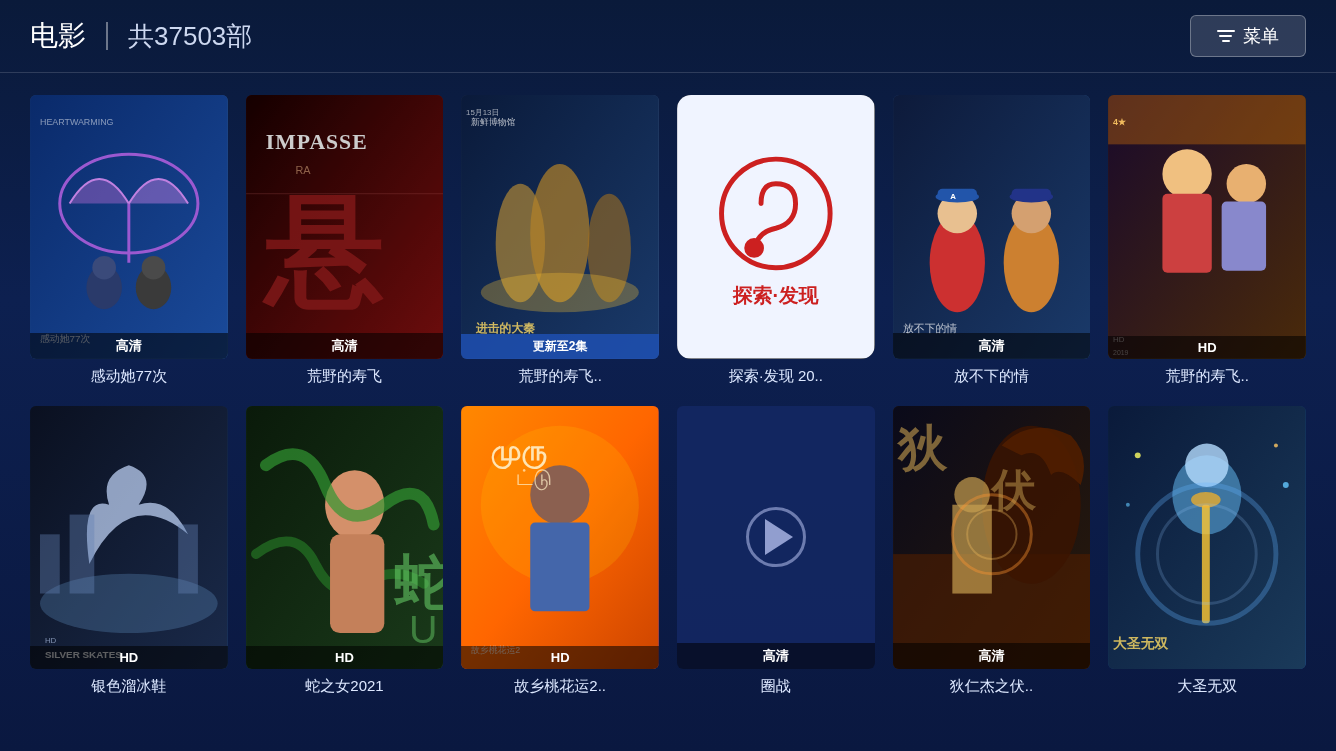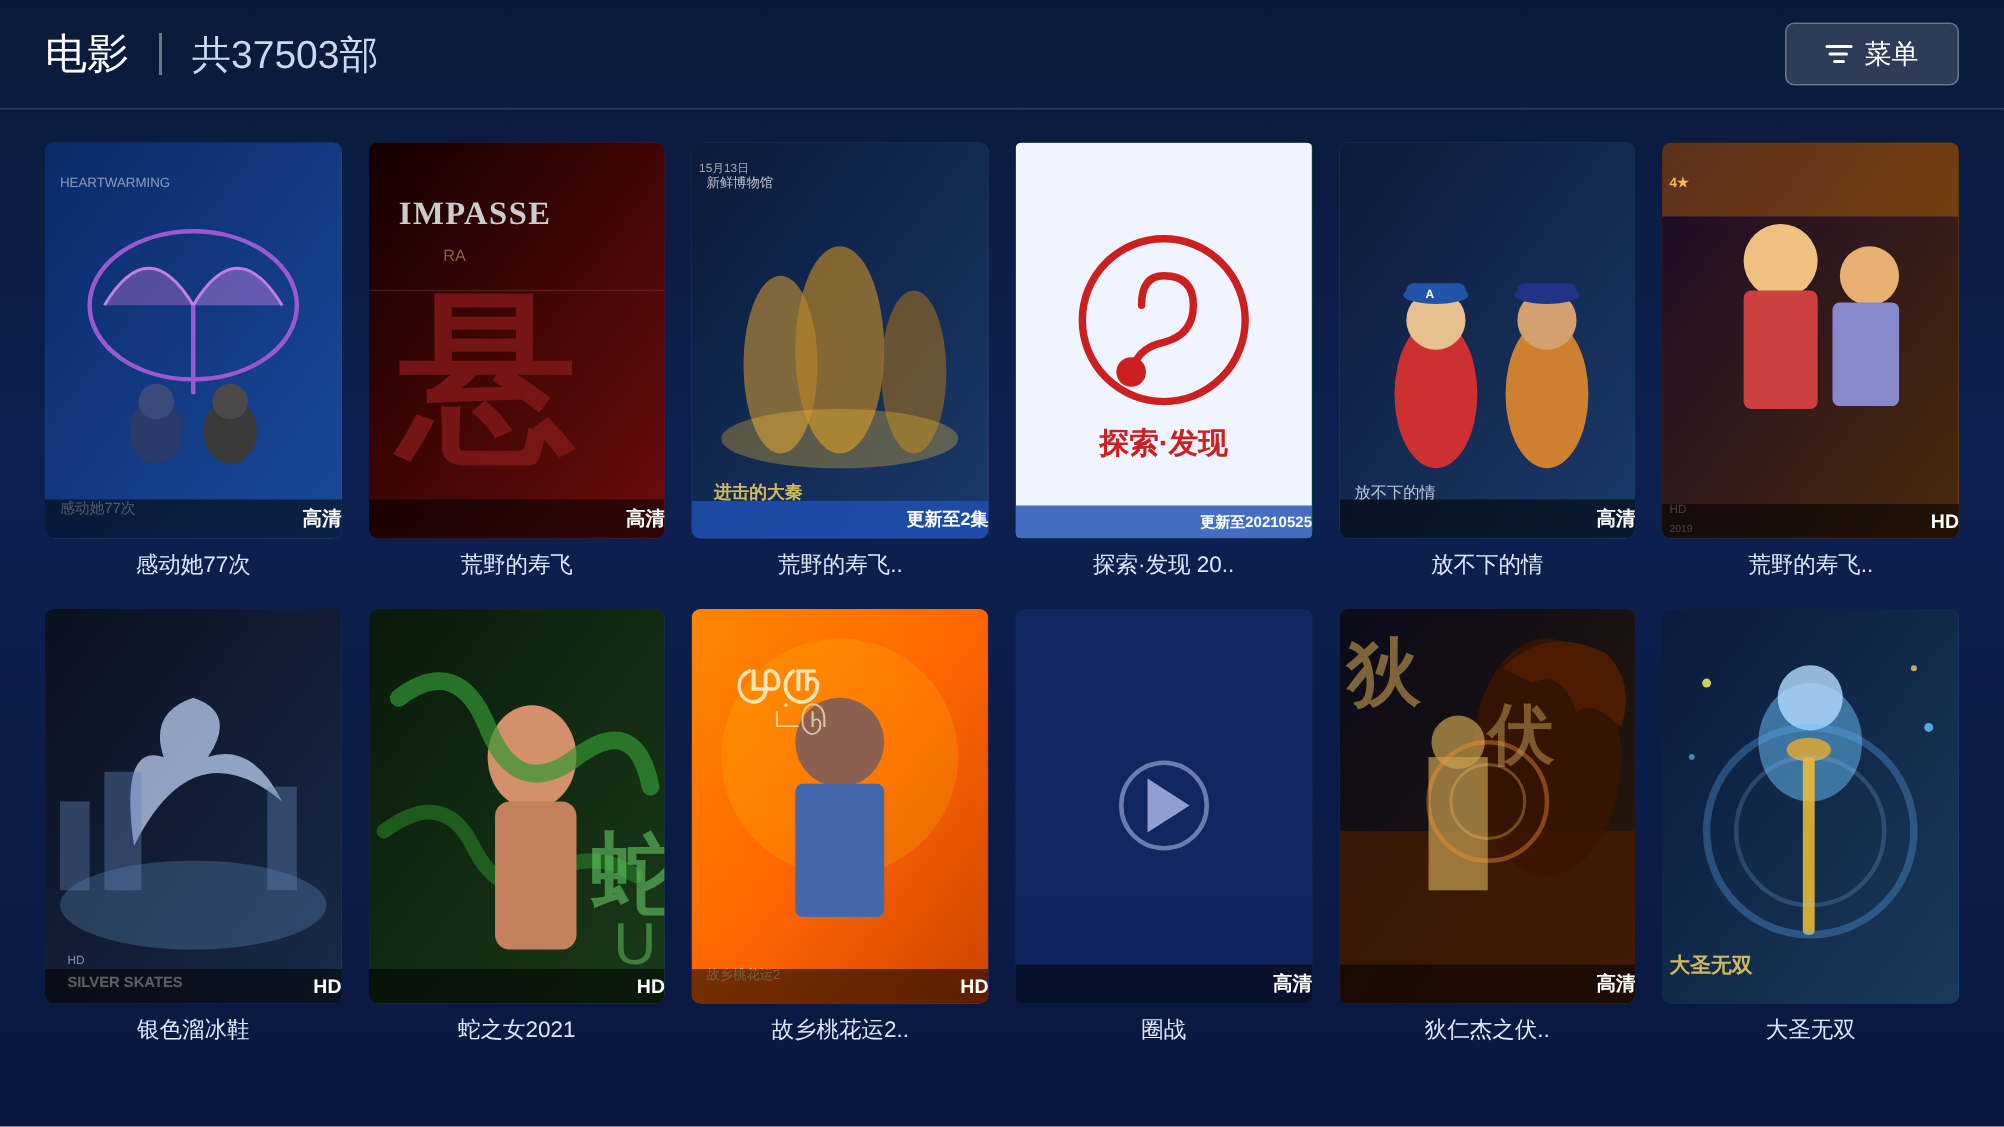--- a/index.html
+++ b/index.html
@@ -89,21 +89,21 @@
       aspect-ratio: 3/4;
       border-radius: 6px;
       overflow: hidden;
       background: #1a2a5a;
     }
 
     .movie-badge {
       position: absolute;
       bottom: 0;
       width: 100%;
-      text-align: right;
+      text-align: center;
       padding: 4px 0;
       font-size: 13px;
       font-weight: bold;
       color: #fff;
     }
     .badge-hd { background: rgba(0,0,0,0.55); }
     .badge-update { background: rgba(30,80,180,0.82); font-size: 12px; }
     .badge-chao { background: rgba(0,120,60,0.75); }
 
     .movie-title {
@@ -251,32 +251,31 @@
         <ellipse cx="100" cy="200" rx="80" ry="20" fill="rgba(255,200,50,0.3)"></ellipse>
         <text x="15" y="240" fill="rgba(255,220,100,0.8)" font-size="12" font-weight="bold">进击的大秦</text>
         <text x="5" y="20" fill="rgba(255,255,255,0.6)" font-size="8">15月13日</text>
       </svg>
       <div class="movie-badge badge-update">更新至2集</div>
     </div>
     <div class="movie-title">荒野的寿飞..</div>
   </div>
 
   <div class="movie-item">
-    <div class="movie-poster" style="background:#14532d; border-radius:4px;">
+    <div class="movie-poster" style="background:#000000; border-radius:14px;">
       <svg class="poster-svg" viewBox="0 0 200 267" xmlns="http://www.w3.org/2000/svg">
         <rect width="200" height="267" fill="#f0f4ff"></rect>
 
         <circle cx="100" cy="120" r="55" fill="none" stroke="#cc2020" stroke-width="5"></circle>
 
         <path d="M 85 110 Q 85 90 100 90 Q 120 90 120 110 Q 120 130 100 135 Q 85 138 80 150" fill="none" stroke="#cc2020" stroke-width="5" stroke-linecap="round"></path>
         <circle cx="78" cy="155" r="10" fill="#cc2020"></circle>
 
         <text x="100" y="210" fill="#cc2020" font-size="20" font-weight="bold" text-anchor="middle" font-family="sans-serif">探索·发现</text>
       </svg>
-      <div class="movie-badge badge-update" style="font-size:10px;">更新至20210525</div>
     </div>
     <div class="movie-title">探索·发现 20..</div>
   </div>
 
   <div class="movie-item">
     <div class="movie-poster poster-5">
       <svg class="poster-svg" viewBox="0 0 200 267" xmlns="http://www.w3.org/2000/svg">
         <defs>
           <linearGradient id="g5" x1="0%" y1="0%" x2="100%" y2="100%">
             <stop offset="0%" style="stop-color:#0d1a3a"></stop>

